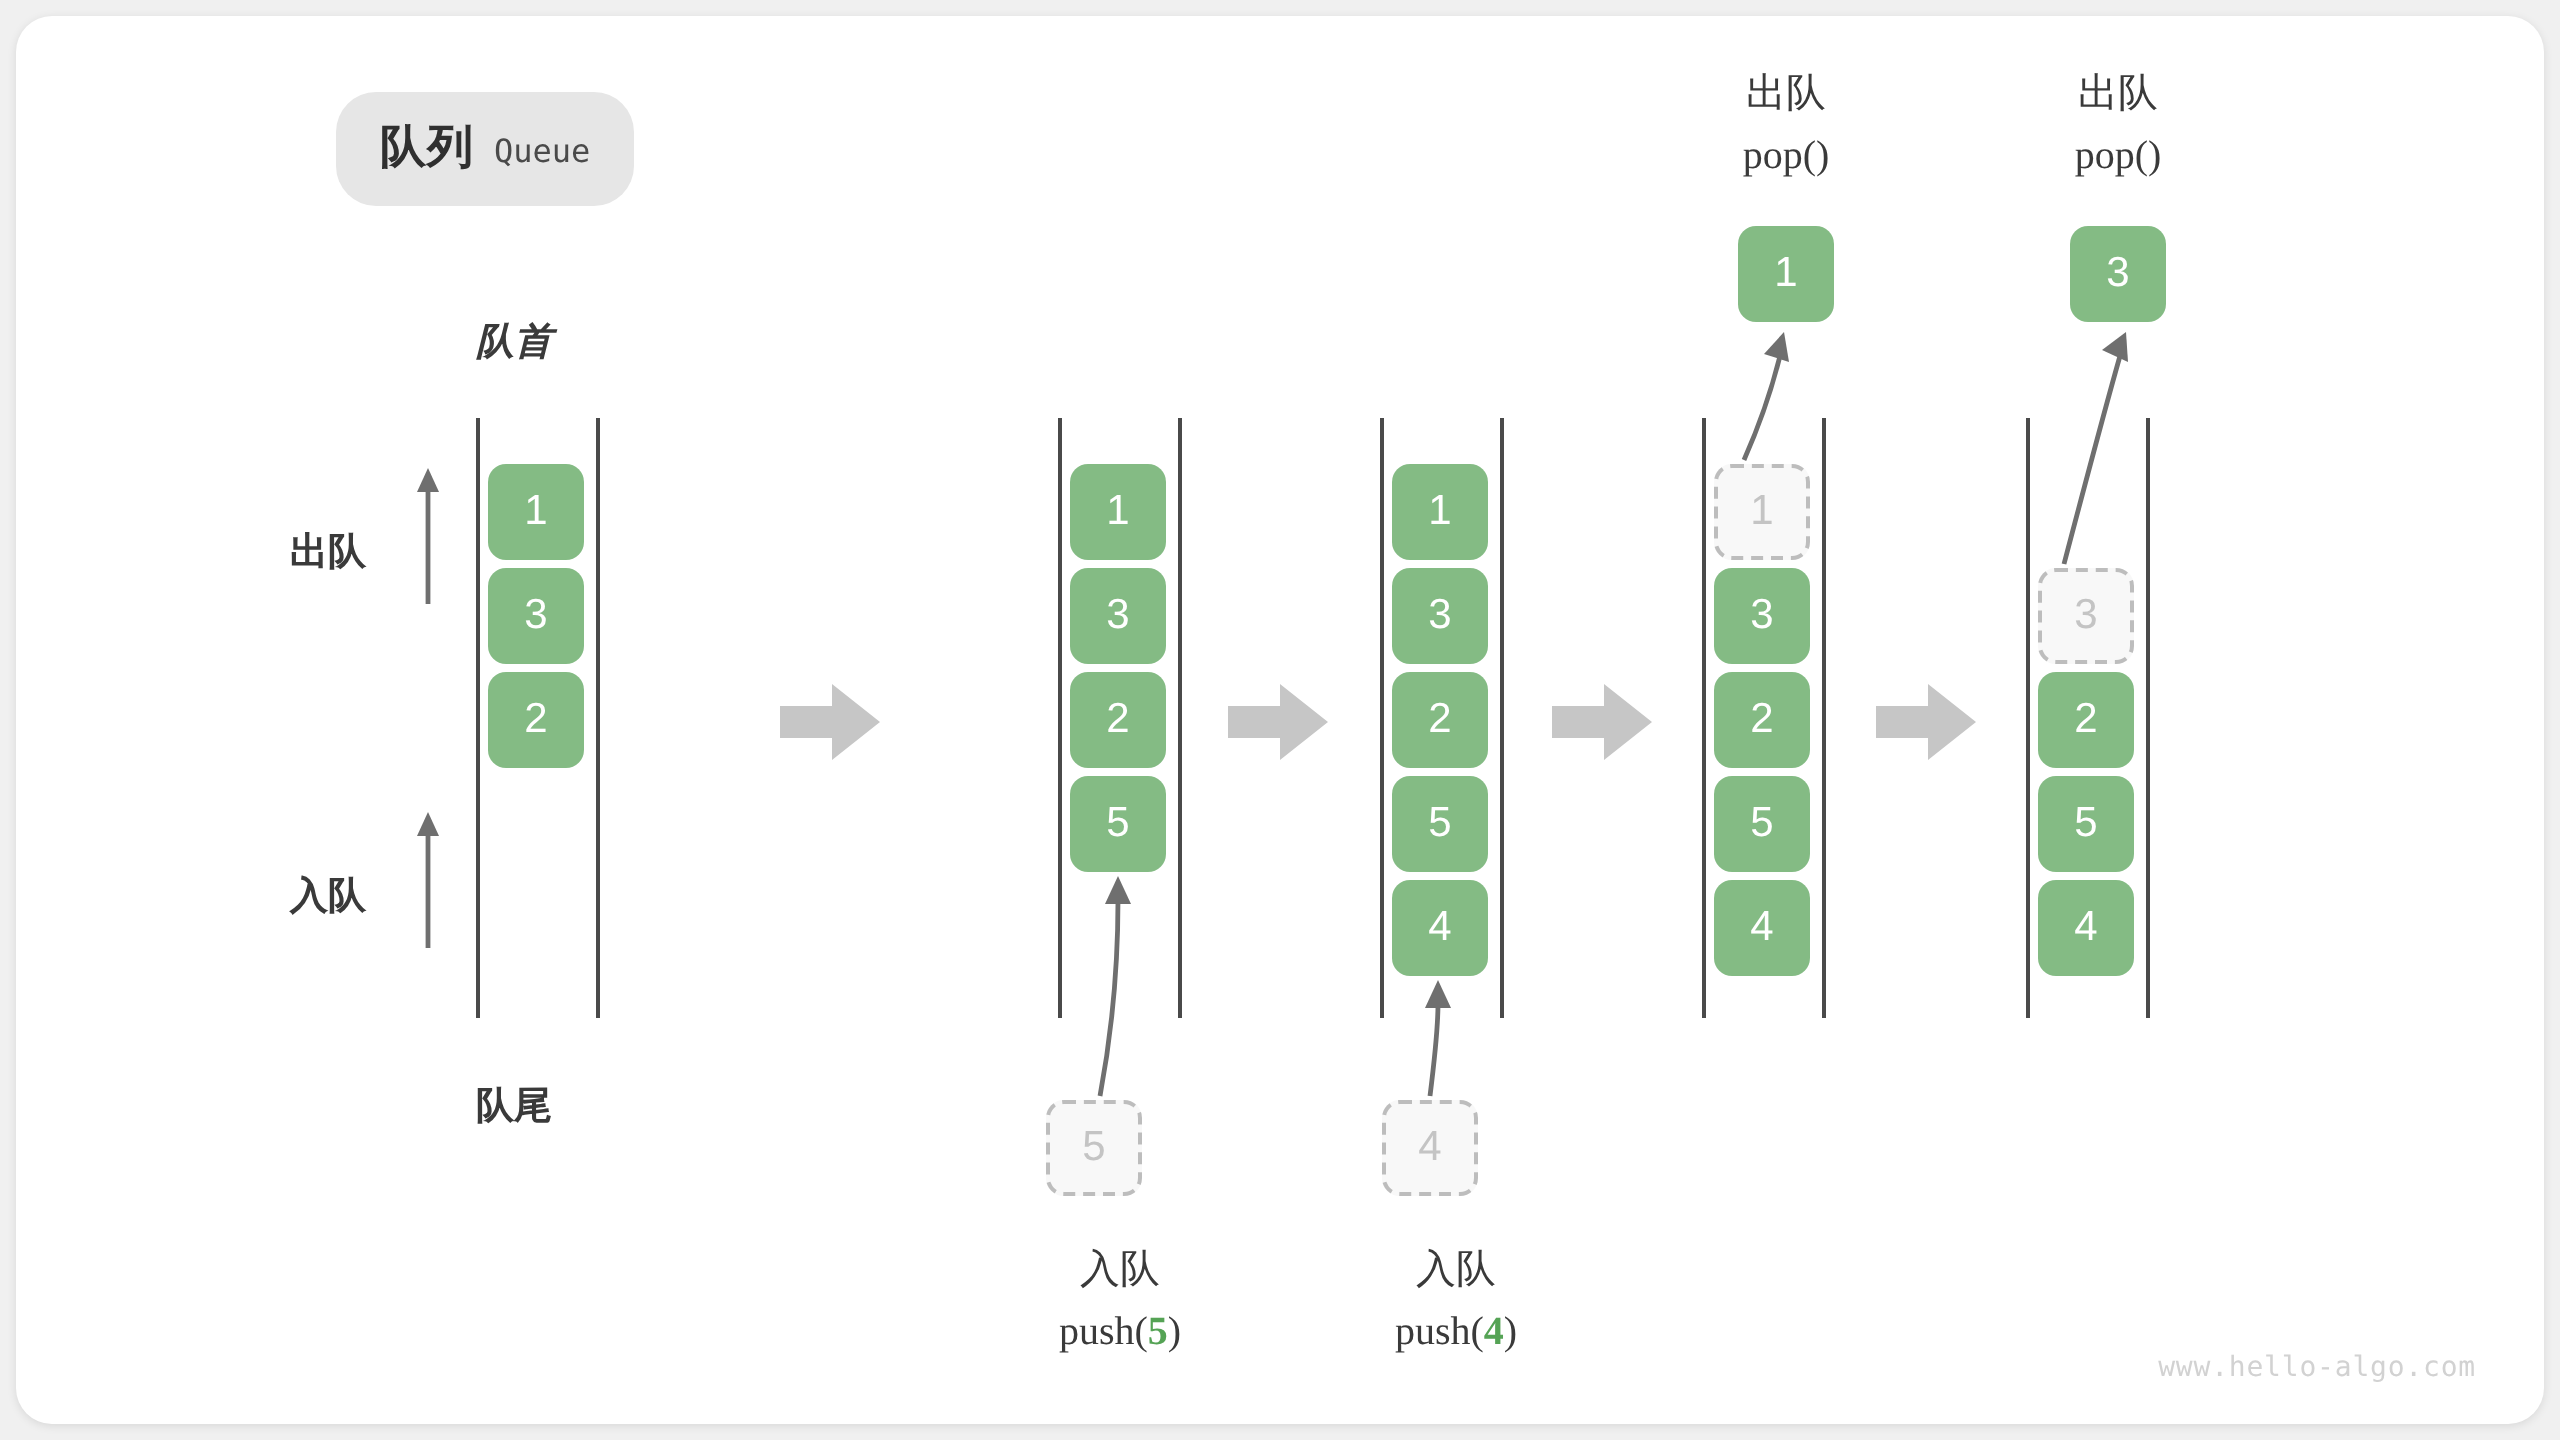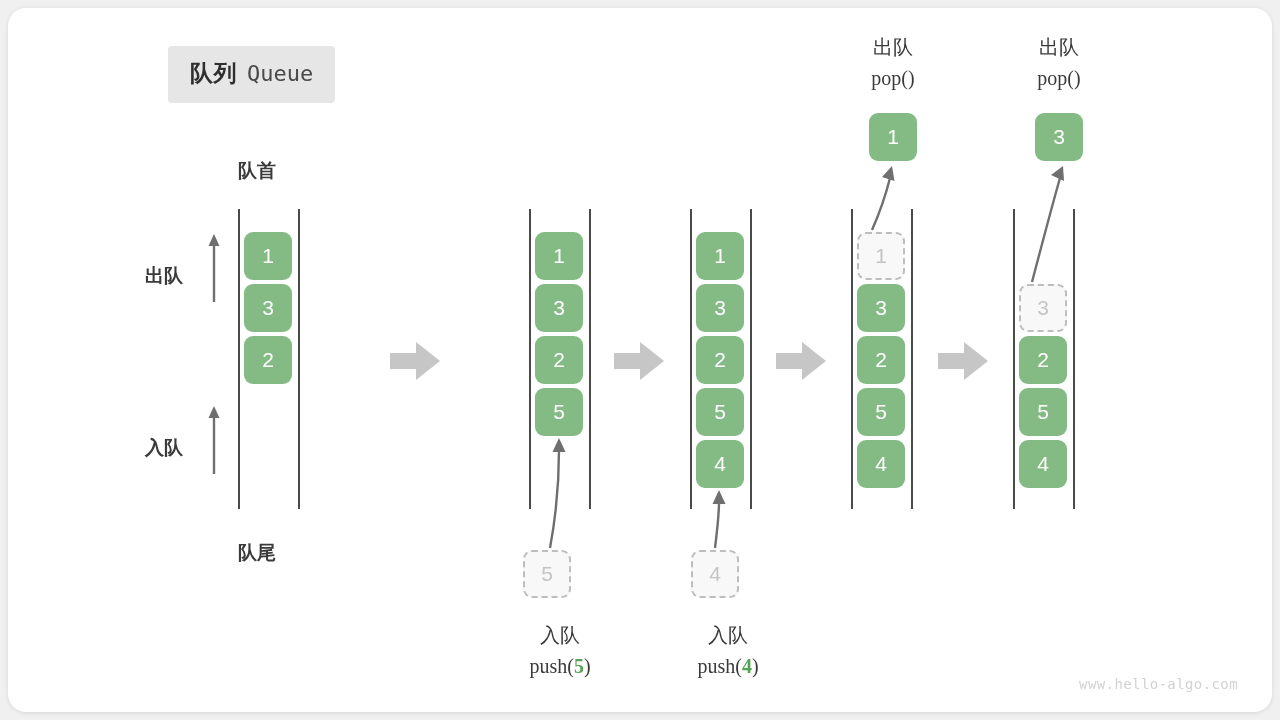--- a/index.html
+++ b/index.html
@@ -30,33 +30,33 @@
     box-shadow: 0 1px 5px rgba(0,0,0,0.10);
   }
 
   
   .title-badge {
     position: absolute;
     left: 168px;
     top: 46px;
     padding: 12px 22px 14px 22px;
     background: #e6e6e6;
-    border-radius: 4px;
+    border-radius: 20px;
     display: flex;
     align-items: baseline;
     gap: 10px;
   }
   .title-cn {
     font-size: 23px;
     font-weight: bold;
     color: #2f2f2f;
     letter-spacing: 0.5px;
   }
   .title-en {
-    font-size: 22px;
+    font-size: 16px;
     color: #4a4a4a;
     font-family: "DejaVu Sans Mono", "Liberation Mono", monospace;
   }
 
   
   .abs { position: absolute; }
 
   .label-bold {
     font-size: 19px;
     font-weight: bold;
@@ -123,21 +123,21 @@
 <body>
 
 <div id="canvas">
   <div class="card"></div>
 
   <div class="title-badge">
     <span class="title-cn">队列</span>
     <span class="title-en">Queue</span>
   </div>
 
-  <div class="abs label-bold" style="left:238px; top:158px;">队首</div>
+  <div class="abs label-bold" style="left:238px; top:158px;font-style:italic;">队首</div>
   <div class="abs label-bold" style="left:238px; top:540px;">队尾</div>
   <div class="abs label-bold" style="left:145px; top:263px;">出队</div>
   <div class="abs label-bold" style="left:145px; top:435px;">入队</div>
 
   <svg class="abs" style="left:206px; top:232px;" width="24" height="72">
     <line x1="8" y1="70" x2="8" y2="12" stroke="#6f6f6f" stroke-width="2.4"></line>
     <polygon points="8,2 2.5,14 13.5,14" fill="#6f6f6f"></polygon>
   </svg>
   <svg class="abs" style="left:206px; top:404px;" width="24" height="72">
     <line x1="8" y1="70" x2="8" y2="12" stroke="#6f6f6f" stroke-width="2.4"></line>

